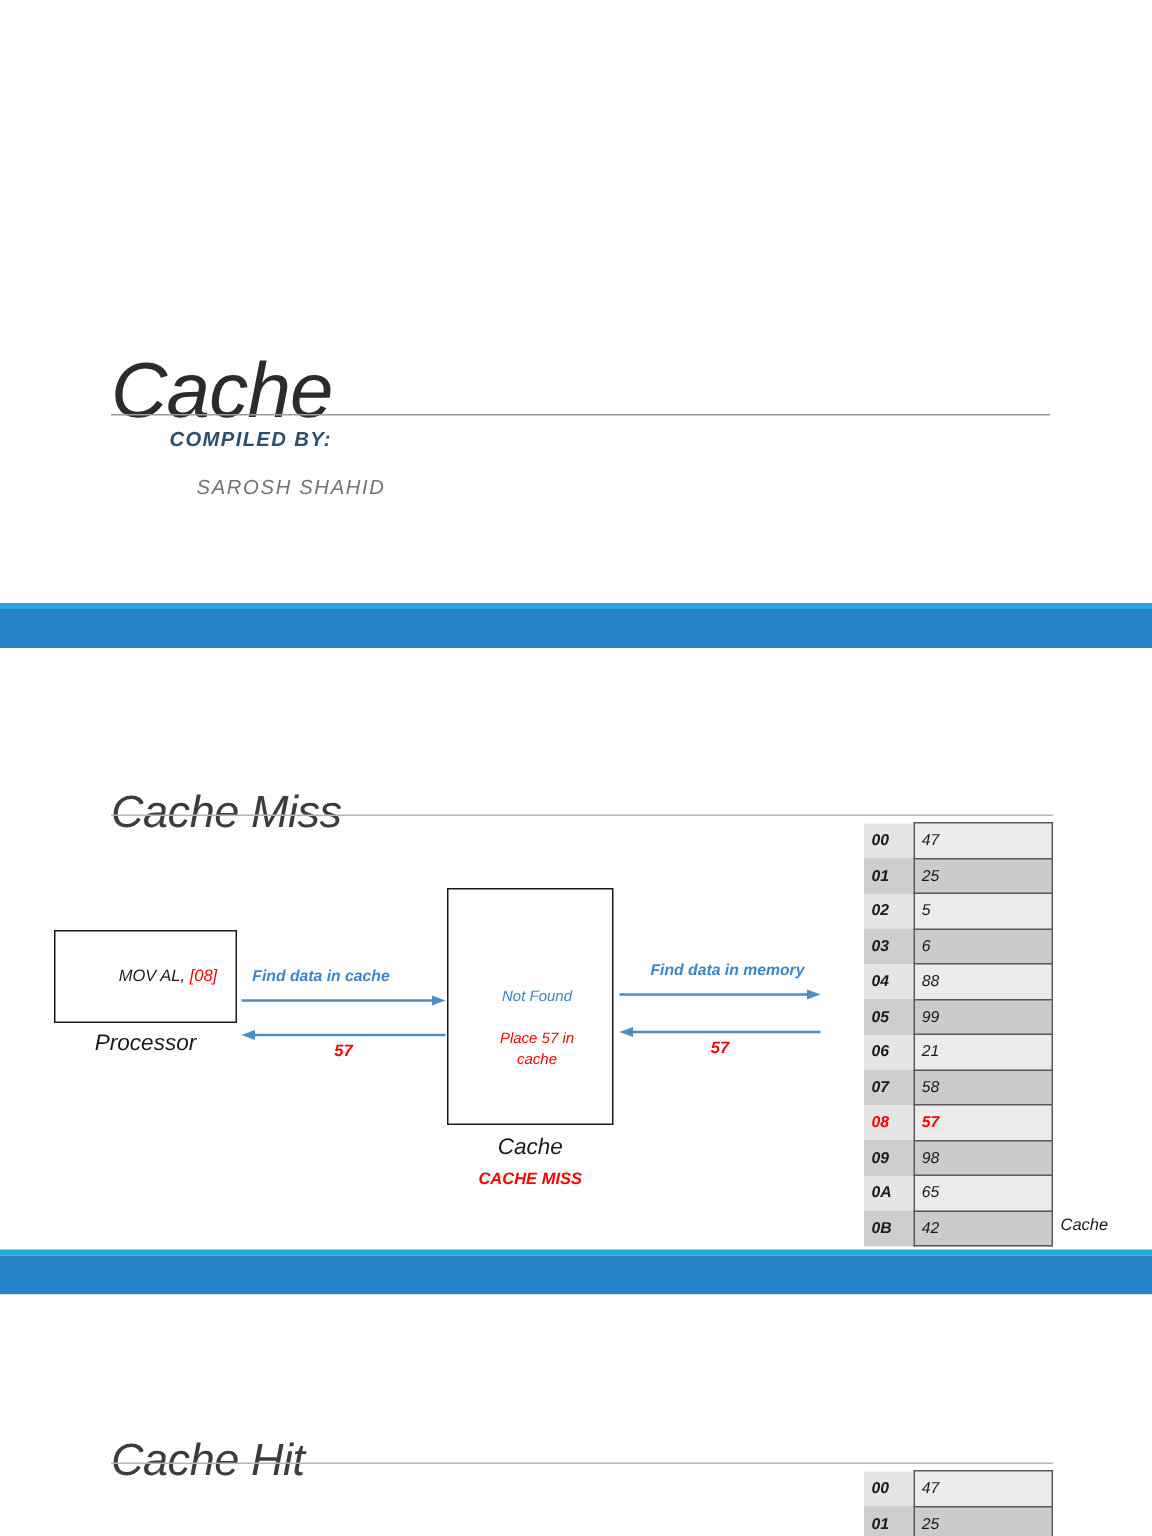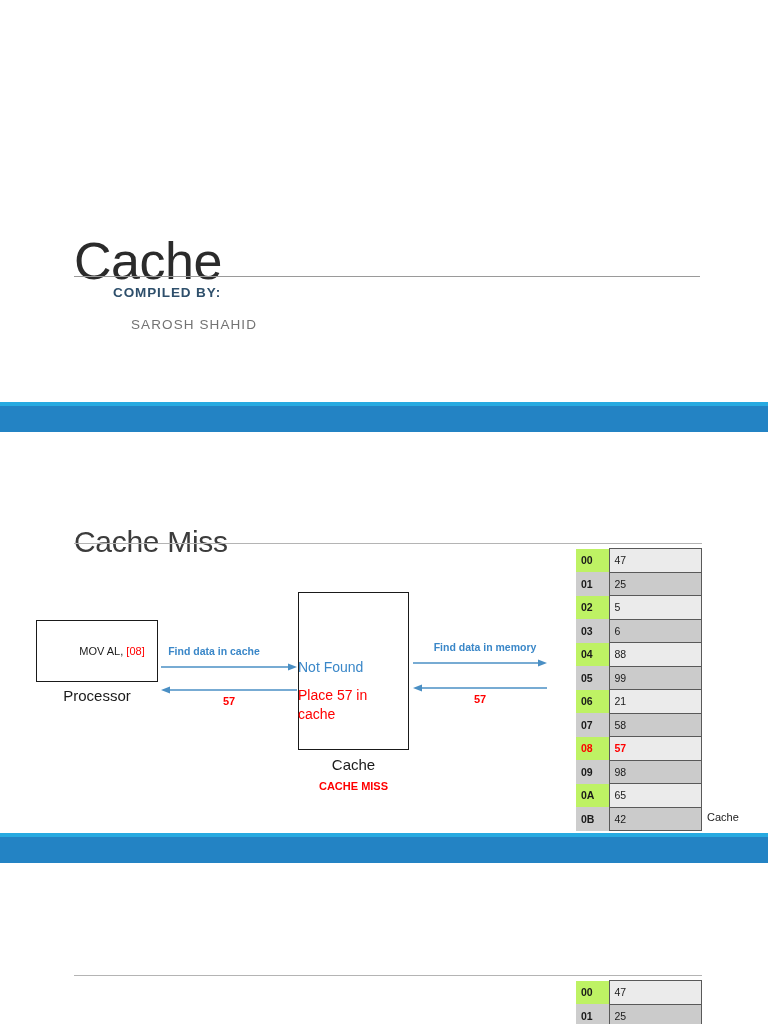--- a/index.html
+++ b/index.html
@@ -14,20 +14,21 @@
     font-family: "Liberation Sans", sans-serif;
     overflow: hidden;
   }
 
   
   .slide {
     position: absolute;
     left: 0;
     width: 768px;
     background: #ffffff;
+    font-style: italic;
   }
 
   
   #slide-title { top: 0; height: 404px; }
 
   .title-main {
     position: absolute;
     left: 74px;
     top: 199px;
     font-size: 52px;
@@ -165,22 +166,22 @@
     color: #ff0000;
     white-space: nowrap;
     text-align: center;
   }
   .arrow-svg { position: absolute; }
 
   .cache-inner {
     position: absolute;
     left: 298px;
     width: 120px;
-    text-align: left;
-    font-size: 14px;
+    text-align: center;
+    font-size: 10px;
     line-height: 1.35;
   }
 
   
   .mem-table {
     position: absolute;
     border-collapse: collapse;
     font-size: 10.5px;
     font-family: "Liberation Sans", sans-serif;
   }
@@ -189,21 +190,21 @@
     height: 22.5px;
     line-height: 22.5px;
     box-sizing: border-box;
   }
   .mem-addr {
     width: 33px;
     font-weight: bold;
     color: #1a1a1a;
     text-align: left;
     border: none;
-    background: #bef264;
+    background: #e5e5e5;
   }
   .mem-addr.alt { background: #cdcdcd; }
   .mem-val {
     width: 92px;
     color: #1a1a1a;
     text-align: left;
     border: 1.3px solid #595959;
     background: #ebebeb;
   }
   .mem-val.alt { background: #cbcbcb; }
@@ -334,20 +335,21 @@
 
   </div>
 </section>
 
 <div class="sep-bar" id="sep-bar-2">
   <div class="sep-top"></div>
   <div class="sep-body"></div>
 </div>
 
 <section class="slide" id="slide-hit">
+  <h2 class="slide-heading" style="top:69px;">Cache Hit</h2>
   <div class="slide-heading-rule" style="top:112px;"></div>
 
   <table class="mem-table" id="mem-table-hit" style="left:576px; top:117px;">
     <tbody>
         <tr>
           <td class="mem-addr">00</td>
           <td class="mem-val">47</td>
         </tr>
         <tr>
           <td class="mem-addr alt">01</td>

